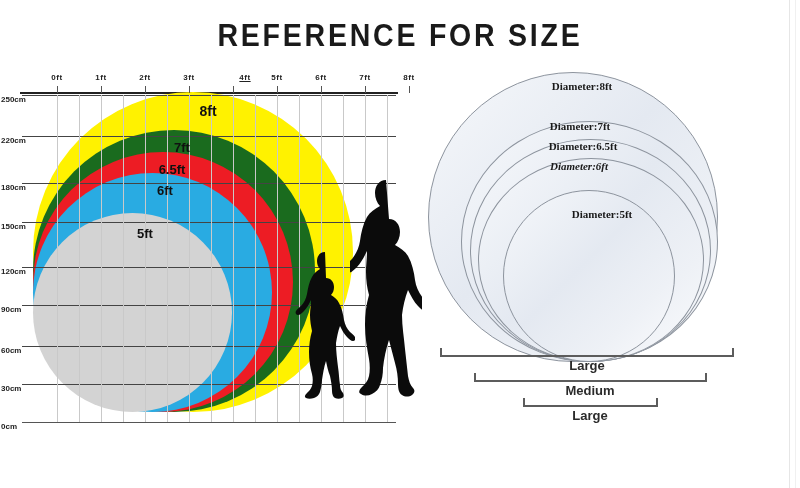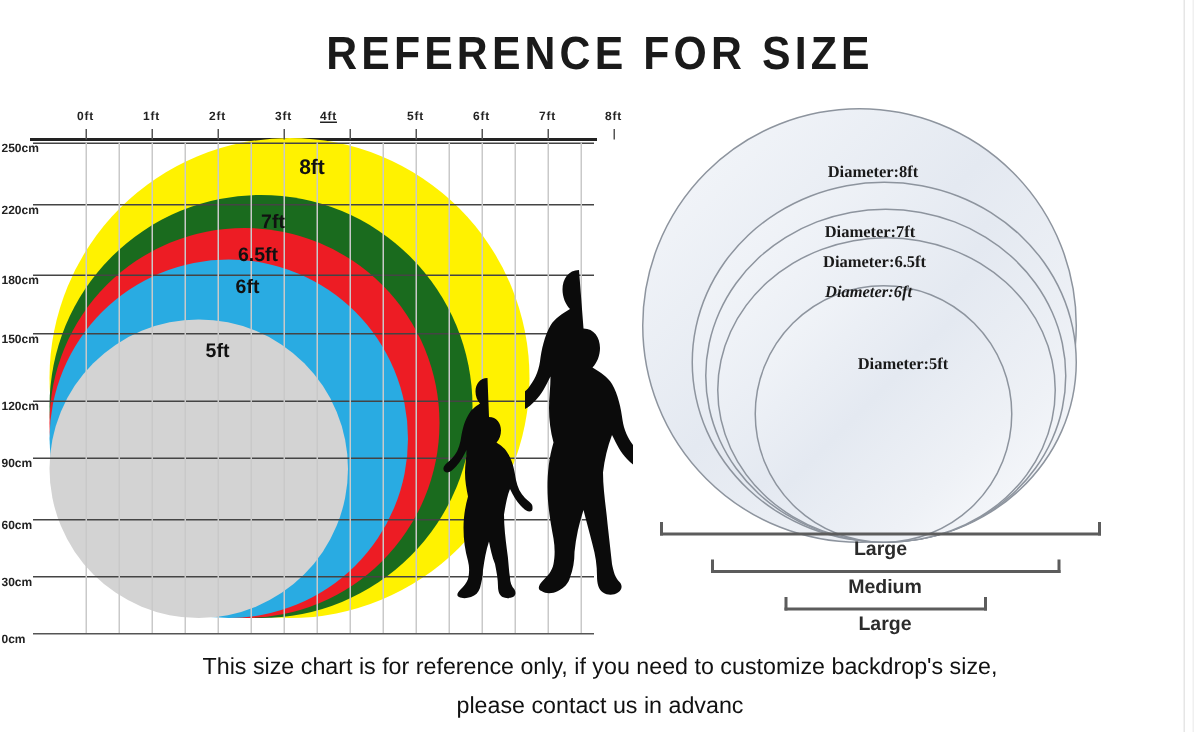--- a/index.html
+++ b/index.html
@@ -131,21 +131,20 @@
     box-sizing: border-box;
   }
   .disc-label {
     position: absolute;
     font-family: "Liberation Serif", serif;
     font-size: 11px;
     font-weight: 700;
     color: #1a1a1a;
     white-space: nowrap;
     transform: translateX(-50%);
-    margin-top: 29px;
   }
   .bracket {
     position: absolute;
     border: 2px solid #5c5c5c;
     border-top: none;
     height: 9px;
     box-sizing: border-box;
   }
   .bracket-label {
     position: absolute;
@@ -241,21 +240,21 @@
     <div class="xtick" style="left:233px;"></div>
     <div class="xtick" style="left:277px;"></div>
     <div class="xtick" style="left:321px;"></div>
     <div class="xtick" style="left:365px;"></div>
     <div class="xtick" style="left:409px;"></div>
 
     <div class="xlabel" style="left:57px;">0ft</div>
     <div class="xlabel" style="left:101px;">1ft</div>
     <div class="xlabel" style="left:145px;">2ft</div>
     <div class="xlabel" style="left:189px;">3ft</div>
-    <div class="xlabel" style="left:219px;text-decoration:underline;">4ft</div>
+    <div class="xlabel" style="left:245px;text-decoration:underline;">4ft</div>
     <div class="xlabel" style="left:277px;">5ft</div>
     <div class="xlabel" style="left:321px;">6ft</div>
     <div class="xlabel" style="left:365px;">7ft</div>
     <div class="xlabel" style="left:409px;">8ft</div>
 
     <div class="ylabel" style="top:29px;">250cm</div>
     <div class="ylabel" style="top:70px;">220cm</div>
     <div class="ylabel" style="top:117px;">180cm</div>
     <div class="ylabel" style="top:156px;text-align:center;">150cm</div>
     <div class="ylabel" style="top:201px;">120cm</div>
@@ -296,18 +295,14 @@
     <div class="bracket" style="left:20px; top:290px; width:294px;"></div>
     <div class="bracket-label" style="left:167px; top:300px;">Large</div>
 
     <div class="bracket" style="left:54px; top:315px; width:233px;"></div>
     <div class="bracket-label" style="left:170px; top:325px;">Medium</div>
 
     <div class="bracket" style="left:103px; top:340px; width:135px;"></div>
     <div class="bracket-label" style="left:170px; top:350px;">Large</div>
   </div>
 
-  <div class="caption">
-    <span>This size chart is for reference only, if you need to customize backdrop's size,</span>
-    <span class="l2">please contact us in advanc</span>
-  </div>
 
 </div>
 
 </body></html>

